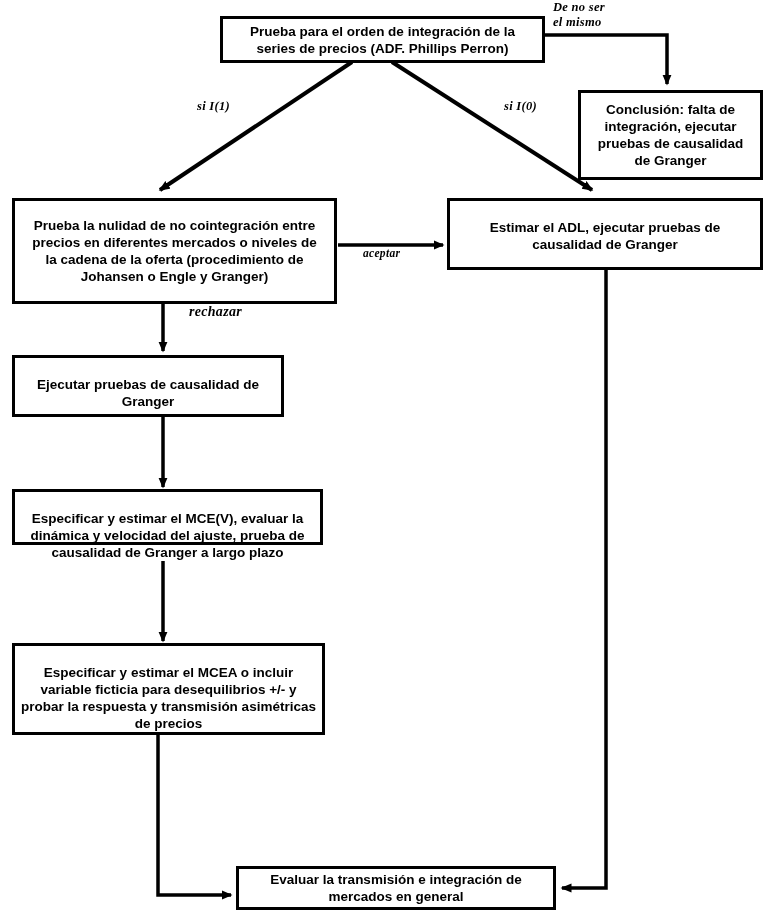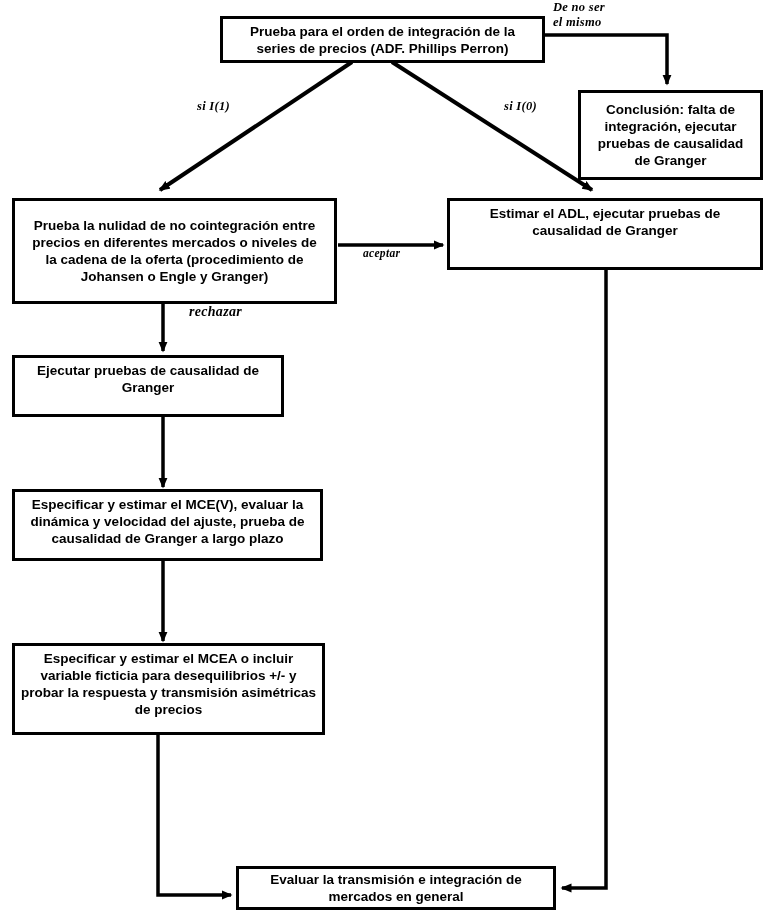--- a/index.html
+++ b/index.html
@@ -45,21 +45,21 @@
     width: 100%;
     white-space: pre-line;
   }
   .node.align-middle {
     align-items: center;
   }
   .node.align-top {
     align-items: flex-start;
   }
   .node.align-top .node-label {
-    padding-top: 4px;
+    padding-top: 18px;
   }
   .edge-label {
     position: absolute;
     color: #000000;
     font-family: "Liberation Serif", serif;
     font-style: italic;
     font-weight: bold;
     font-size: 12.5px;
     line-height: 15px;
     white-space: pre-line;
@@ -121,21 +121,21 @@
 
   <div class="node align-top" style="left:447px; top:198px; width:316px; height:72px;">
     <span class="node-label">Estimar el ADL, ejecutar pruebas de
 causalidad de Granger</span>
   </div>
 
   <div class="node align-top" style="left:12px; top:355px; width:272px; height:62px;">
     <span class="node-label">Ejecutar pruebas de causalidad de Granger</span>
   </div>
 
-  <div class="node align-top" style="left:12px; top:489px; width:311px; height:72px;">
+  <div class="node align-top" style="left:12px; top:489px; width:311px; height:56px;">
     <span class="node-label">Especificar y estimar el MCE(V), evaluar la
 dinámica y velocidad del ajuste, prueba de
 causalidad de Granger a largo plazo</span>
   </div>
 
   <div class="node align-top" style="left:12px; top:643px; width:313px; height:92px;">
     <span class="node-label">Especificar y estimar el MCEA o incluir
 variable ficticia para desequilibrios +/- y
 probar la respuesta y transmisión asimétricas
 de precios</span>

